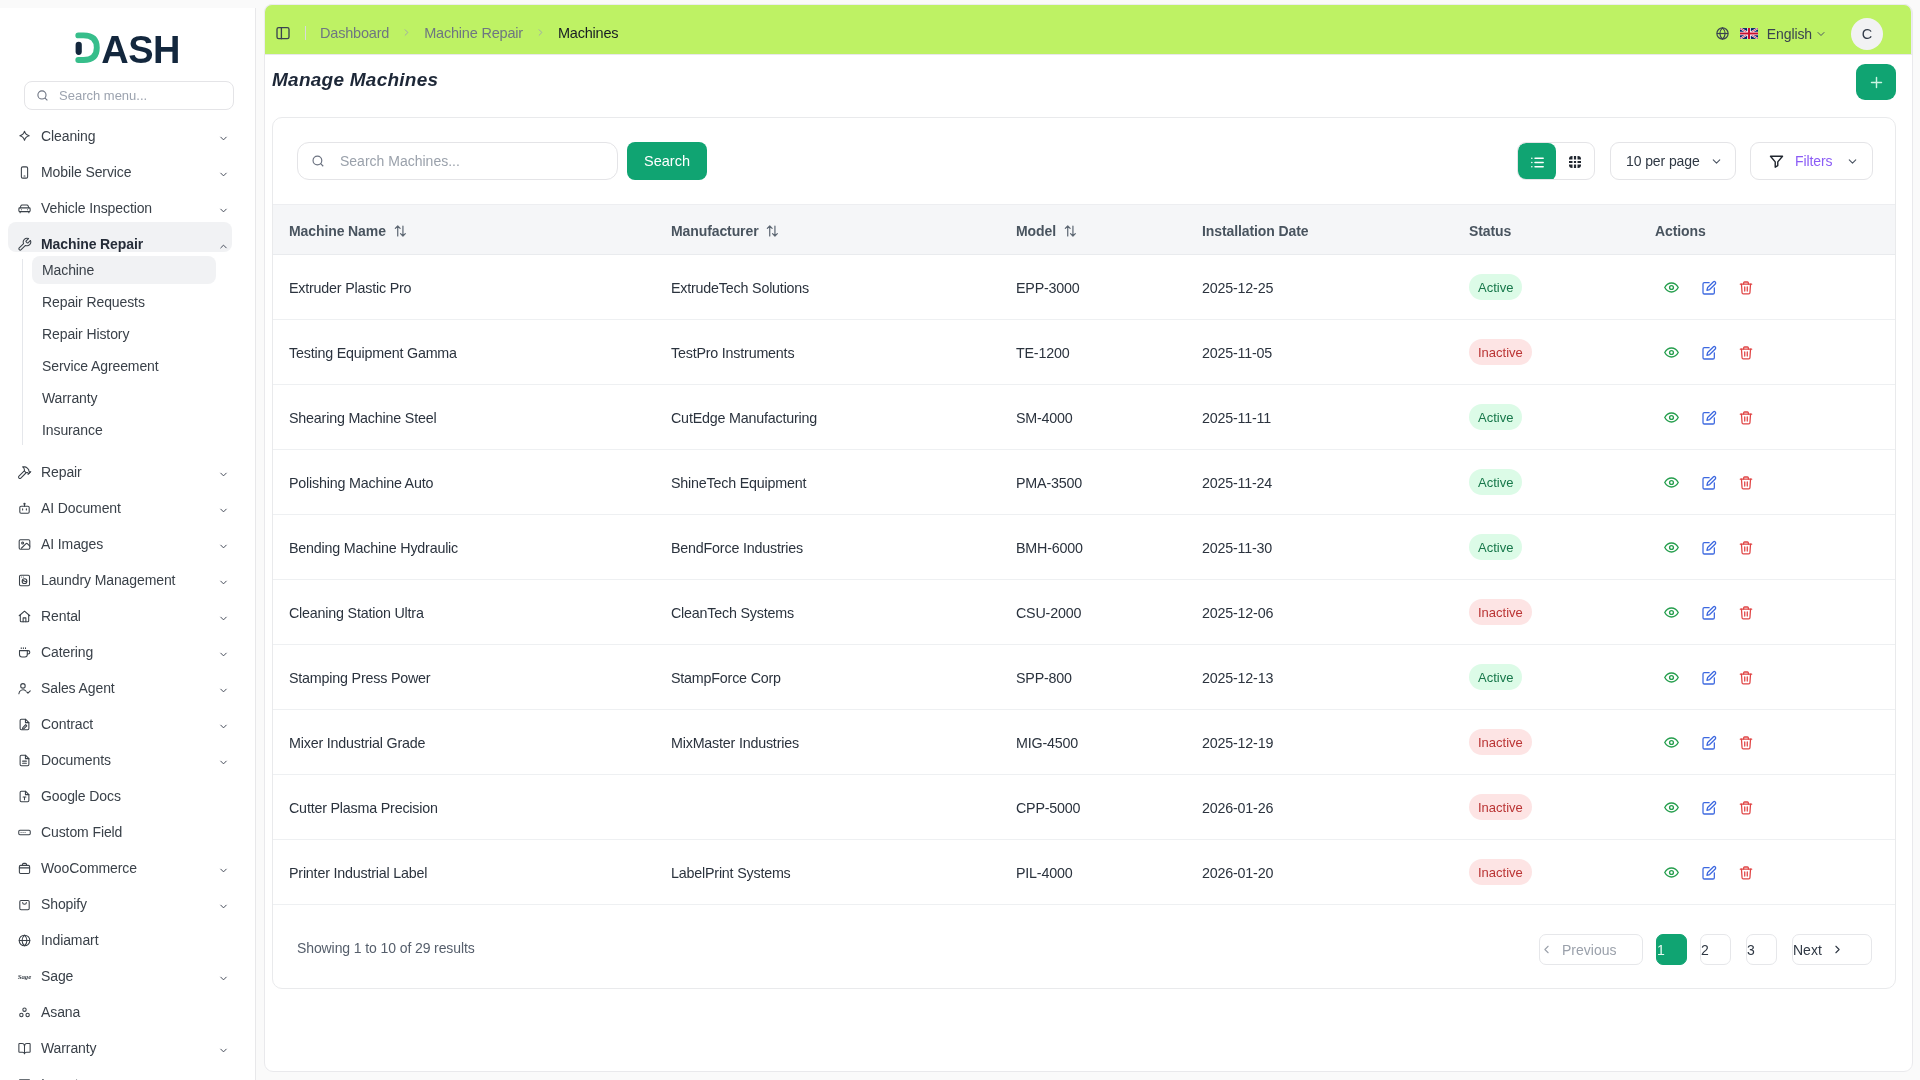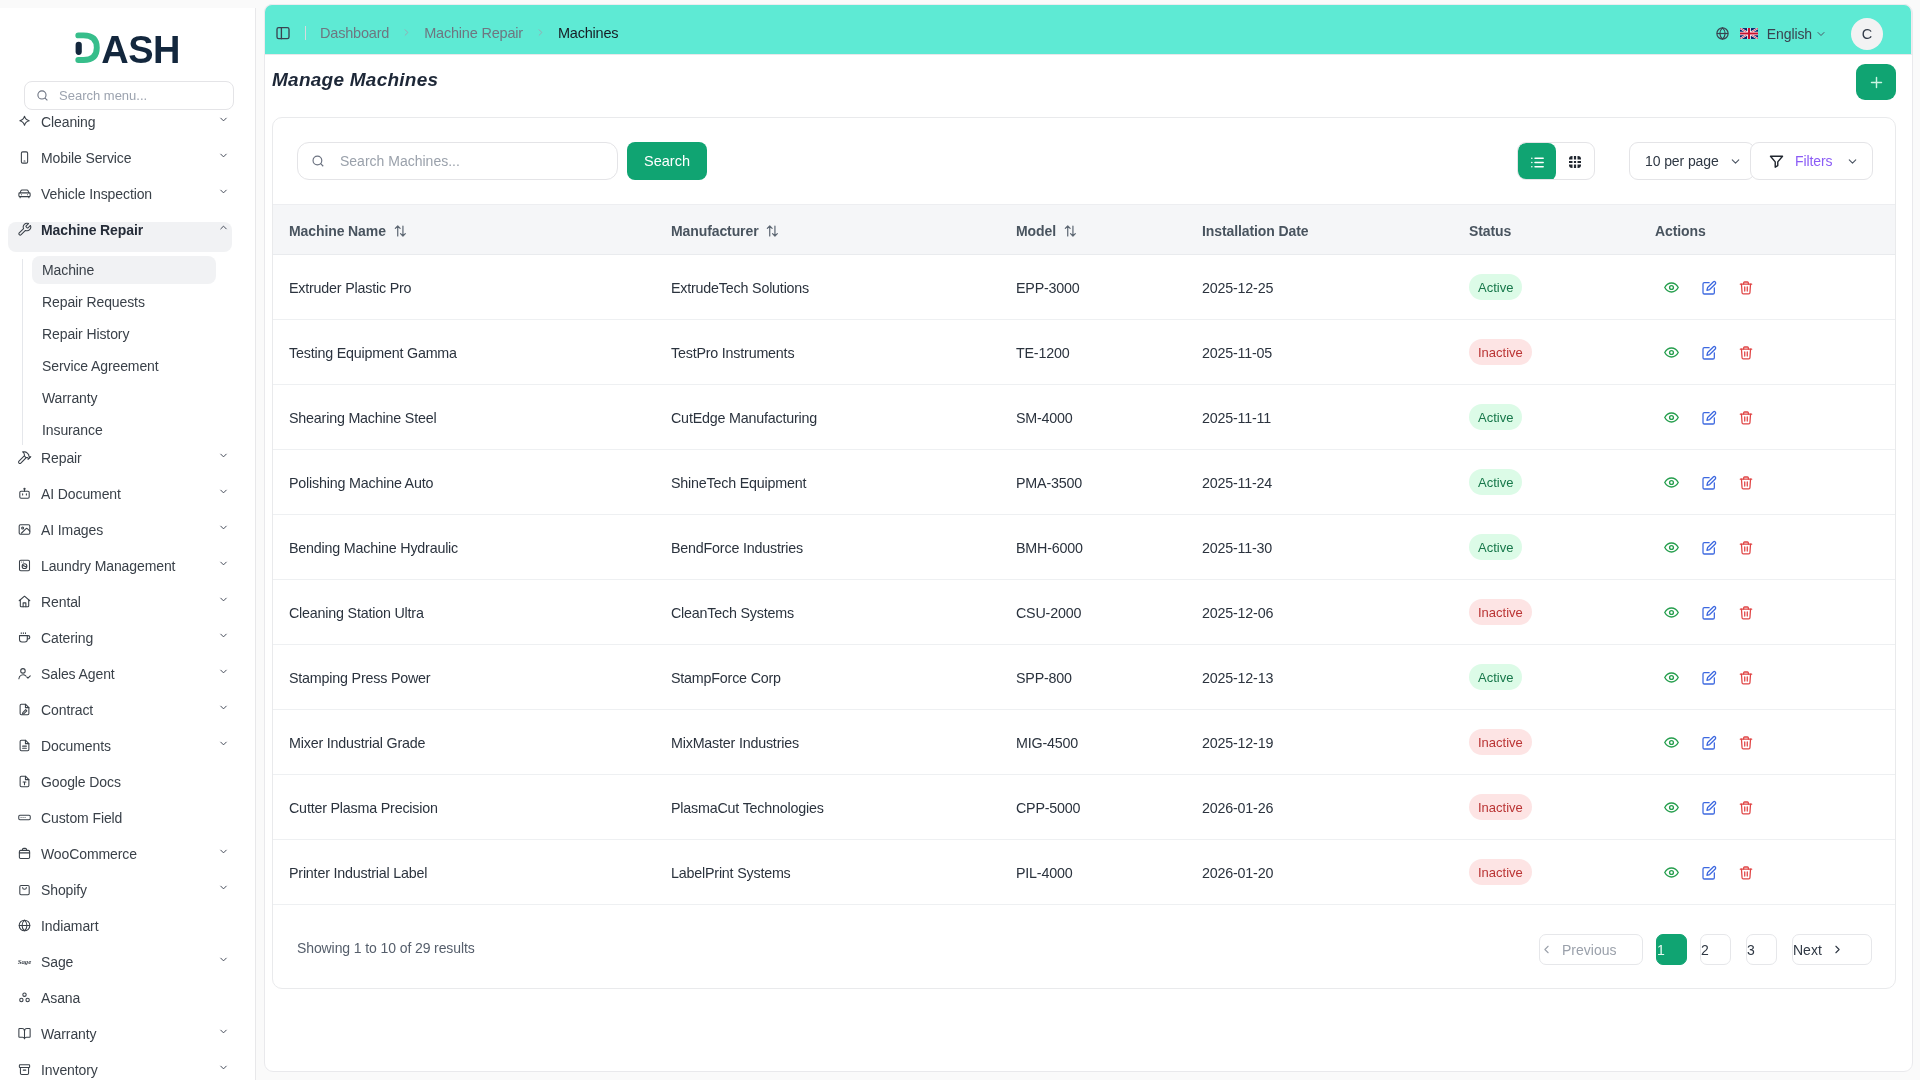--- a/index.html
+++ b/index.html
@@ -4,54 +4,54 @@
 <style>
 *{margin:0;padding:0;box-sizing:border-box;}
 html,body{width:1920px;height:1080px;overflow:hidden;background:#fafafa;font-family:"Liberation Sans",sans-serif;}
 
 #sidebar{position:fixed;left:0;top:8px;width:256px;height:1080px;background:#fff;border-right:1px solid #e8e8ea;z-index:5;}
 #logo{position:absolute;left:73px;top:16px;}
 #ssearch{position:absolute;left:24px;top:73px;width:210px;height:29px;border:1px solid #e4e4e7;border-radius:8px;background:#fff;display:flex;align-items:center;}
 #ssearch svg{margin-left:11px;}
 #ssearch span{margin-left:10px;font-size:13px;color:#9ca3af;}
 #nav{position:absolute;left:0;top:106px;width:256px;}
-.mi{position:relative;height:30px;margin:6px 24px 0 8px;border-radius:8px;display:flex;align-items:flex-start;color:#3a4149;}
+.mi{position:relative;height:30px;margin:6px 24px 0 8px;border-radius:8px;display:flex;align-items:flex-end;color:#3a4149;}
 #nav>.mi:first-child{margin-top:0;}
 .mi .ico{margin-left:9px;width:15px;height:15px;flex:0 0 15px;}
 .mi .lbl{margin-left:9px;font-size:14px;letter-spacing:-0.1px;}
 .mi .chev{margin-left:auto;margin-right:3px;}
 .mi.act{background:#f1f2f4;}
 .mi.act .lbl{font-weight:700;color:#252c38;}
 .sub{position:relative;margin:0;}
 .sub .vline{position:absolute;left:22px;top:3px;bottom:-1px;width:1px;background:#e5e7eb;}
 .si{height:28px;margin:4px 40px 0 32px;border-radius:8px;display:flex;align-items:center;color:#3a4149;}
 .si span{margin-left:10px;font-size:14px;letter-spacing:-0.1px;}
 .si.act{background:#f1f2f4;}
 
 #mainc{position:fixed;left:264px;top:4px;width:1649px;height:1068px;background:#fff;border:1px solid #e9e9ec;border-radius:9px;z-index:1;}
-#hdr{position:fixed;left:264px;top:4px;width:1648px;height:51px;background:#5eead4;border:1px solid #ececef;border-radius:8px 8px 0 0;border-bottom:1px solid #e8e8ea;z-index:4;}
+#hdr{position:fixed;left:264px;top:4px;width:1648px;height:51px;background:#bef264;border:1px solid #ececef;border-radius:8px 8px 0 0;border-bottom:1px solid #e8e8ea;z-index:4;}
 #hdr .lft{position:absolute;left:10px;top:3px;height:100%;display:flex;align-items:center;}
 .crumb{font-size:14.5px;color:#6e7681;letter-spacing:-0.2px;}
 .crumb.cur{color:#171c24;}
 .csep{margin:0 12px;}
 #hdr .rgt{position:absolute;right:28px;top:4px;height:100%;display:flex;align-items:center;}
 #avatar{width:32px;height:32px;border-radius:50%;background:#f2f2f3;display:flex;align-items:center;justify-content:center;font-size:14.5px;color:#333c49;}
 
 #title{position:fixed;z-index:2;left:272px;top:69px;font-size:19px;font-weight:700;color:#1d2737;letter-spacing:0.25px;font-style:italic;}
 #addbtn{position:fixed;z-index:2;left:1856px;top:64px;width:40px;height:36px;border-radius:9px;background:#10a472;display:flex;align-items:center;justify-content:center;}
 #card{position:fixed;left:272px;top:117px;width:1624px;height:872px;background:#fff;border:1px solid #e9eaec;border-radius:10px;z-index:2;}
 
 #tsearch{position:absolute;left:24px;top:24px;width:321px;height:38px;border:1px solid #e4e4e7;border-radius:12px;display:flex;align-items:center;}
 #tsearch svg{margin-left:13px;}
 #tsearch span{margin-left:15px;font-size:14px;color:#9aa1ab;}
 #searchbtn{position:absolute;left:354px;top:24px;width:80px;height:38px;border-radius:8px;background:#10a472;color:#fff;font-size:14.5px;display:flex;align-items:center;justify-content:center;}
 #vtoggle{position:absolute;left:1244px;top:24px;width:78px;height:38px;border:1px solid #e4e4e7;border-radius:9px;display:flex;overflow:hidden;background:#fff;}
 #vtoggle .vt1{width:39px;height:38px;background:#10a472;display:flex;align-items:center;justify-content:center;border-radius:8px;}
 #vtoggle .vt2{width:39px;height:38px;display:flex;align-items:center;justify-content:center;}
-#psel{position:absolute;left:1337px;top:24px;width:126px;height:38px;border:1px solid #e4e4e7;border-radius:9px;display:flex;align-items:center;background:#fff;margin-left:19px;}
+#psel{position:absolute;left:1337px;top:24px;width:126px;height:38px;border:1px solid #e4e4e7;border-radius:9px;display:flex;align-items:center;background:#fff;}
 #psel span{margin-left:15px;font-size:14px;color:#2f3844;letter-spacing:-0.1px;}
 #psel svg{margin-left:auto;margin-right:12px;}
 #fbtn{position:absolute;left:1477px;top:24px;width:123px;height:38px;border:1px solid #e4e4e7;border-radius:9px;display:flex;align-items:center;background:#fff;}
 #fbtn svg.fu{margin-left:17px;}
 #fbtn span{margin-left:10px;font-size:14px;color:#8b5cf6;letter-spacing:-0.1px;}
 #fbtn svg.ch{margin-left:auto;margin-right:13px;}
 
 #thead{position:absolute;left:0;top:86px;width:1622px;height:51px;background:#f5f6f8;border-top:1px solid #edeef1;border-bottom:1px solid #e9ebee;}
 .hc{position:absolute;top:0;height:51px;display:flex;align-items:center;font-size:14px;font-weight:700;color:#49545f;letter-spacing:-0.1px;}
 .hc svg{margin-left:6px;}
@@ -611,21 +611,20 @@
         <svg width="16" height="16" viewBox="0 0 24 24" fill="none" stroke="#e04444" stroke-width="1.9" stroke-linecap="round" stroke-linejoin="round">
           <path d="M3.5 6.2h17"></path>
           <path d="M8.5 6V4.3a1.3 1.3 0 0 1 1.3-1.3h4.4a1.3 1.3 0 0 1 1.3 1.3V6"></path>
           <path d="M18.8 6.2l-.9 13a1.8 1.8 0 0 1-1.8 1.7H7.9a1.8 1.8 0 0 1-1.8-1.7l-.9-13"></path>
           <path d="M10.1 10.5v6M13.9 10.5v6"></path>
         </svg>
       </div>
 </div>
 <div class="row" style="top:657px">
 <div class="cell c1">Cutter Plasma Precision</div>
-      <div class="cell c2">PlasmaCut Technologies</div>
       <div class="cell c3">CPP-5000</div>
       <div class="cell c4">2026-01-26</div>
 <div class="badge off">Inactive</div>
 <div class="acts">
         <svg width="17" height="17" viewBox="0 0 24 24" fill="none" stroke="#259e4d" stroke-width="1.9">
           <path d="M2.5 12s3.4-6.3 9.5-6.3S21.5 12 21.5 12s-3.4 6.3-9.5 6.3S2.5 12 2.5 12z"></path>
           <circle cx="12" cy="12" r="2.7"></circle>
         </svg>
         <svg width="16" height="16" viewBox="0 0 24 24" fill="none" stroke="#3c68e0" stroke-width="1.9" stroke-linecap="round" stroke-linejoin="round">
           <path d="M12.2 4H5a2 2 0 0 0-2 2v13a2 2 0 0 0 2 2h13a2 2 0 0 0 2-2v-7.2"></path>

